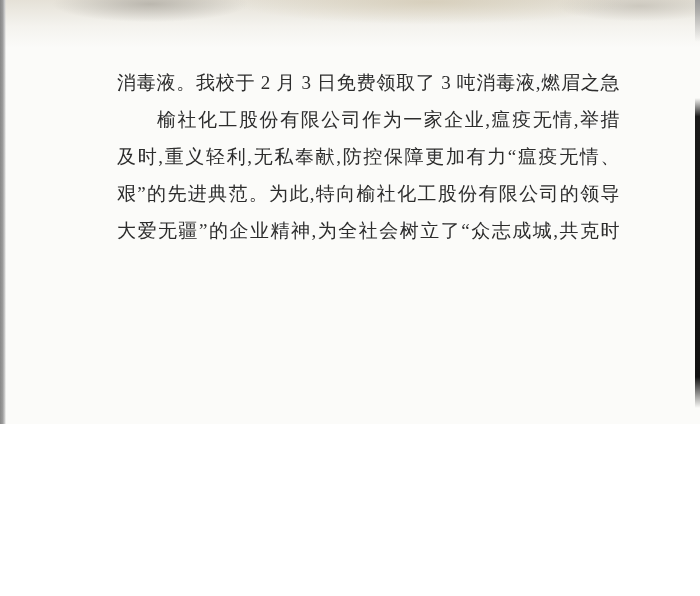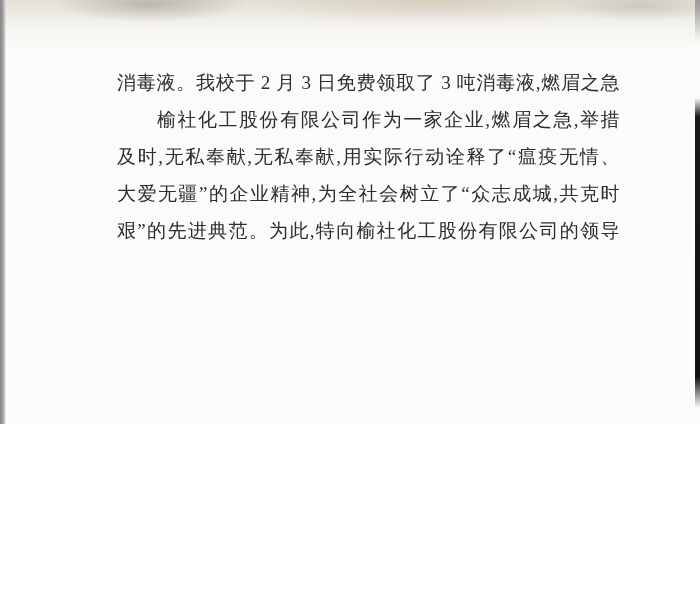--- a/index.html
+++ b/index.html
@@ -63,24 +63,24 @@
 
 <div class="page">
 
   <div class="scan-top-band"></div>
   <div class="scan-edge-left"></div>
   <div class="scan-edge-right-top"></div>
   <div class="scan-edge-right"></div>
 
   <div class="body-text" id="body-text">
       <div class="line full">消毒液。我校于 2 月 3 日免费领取了 3 吨消毒液,燃眉之急</div>
-      <div class="line full indent">榆社化工股份有限公司作为一家企业,燃眉之急,举措</div>
-      <div class="line full">及时,无私奉献,无私奉献,用实际行动诠释了“瘟疫无情、</div>
+      <div class="line full indent">榆社化工股份有限公司作为一家企业,瘟疫无情,举措</div>
+      <div class="line full">及时,重义轻利,无私奉献,防控保障更加有力“瘟疫无情、</div>
+      <div class="line full">艰”的先进典范。为此,特向榆社化工股份有限公司的领导</div>
       <div class="line full">大爱无疆”的企业精神,为全社会树立了“众志成城,共克时</div>
-      <div class="line full">艰”的先进典范。为此,特向榆社化工股份有限公司的领导</div>
     </div>
 
   <div class="sig-org">中共晋中学院委员会</div>
   <div class="sig-date">2020 年 2 月 5 日</div>
 
   <svg class="seal" viewBox="0 0 160 160" xmlns="http://www.w3.org/2000/svg">
     <defs>
       <path id="ringPath" d="M 37.4 109.8 A 52 52 0 1 1 122.6 109.8" fill="none"></path>
     </defs>
     <circle cx="80" cy="80" r="70" fill="none" stroke="#cf3038" stroke-width="4.5" opacity="0.92"></circle>

